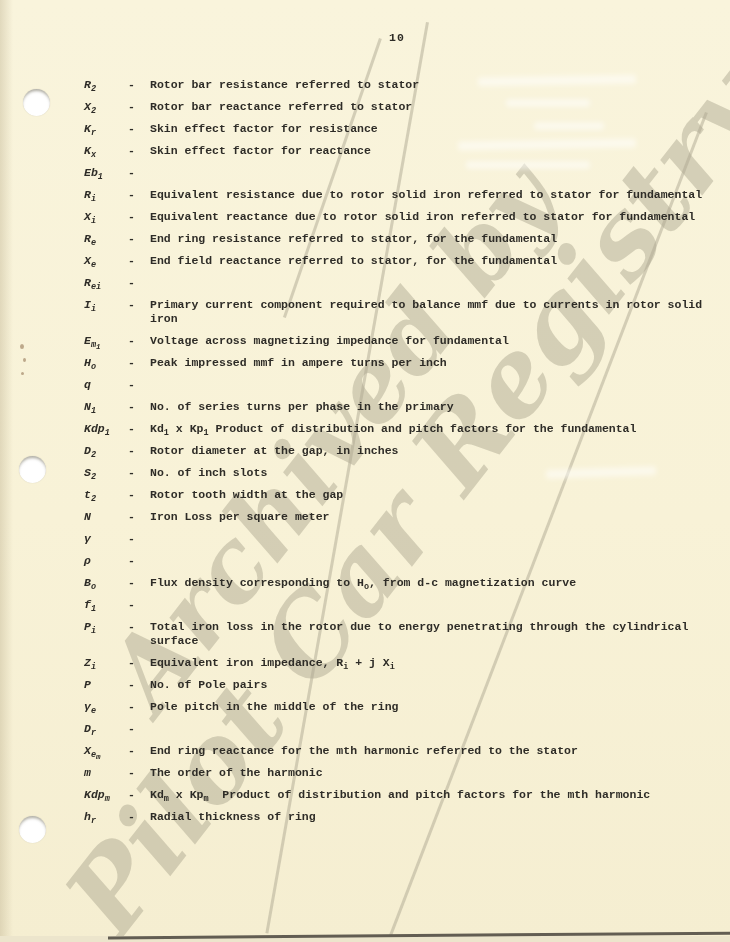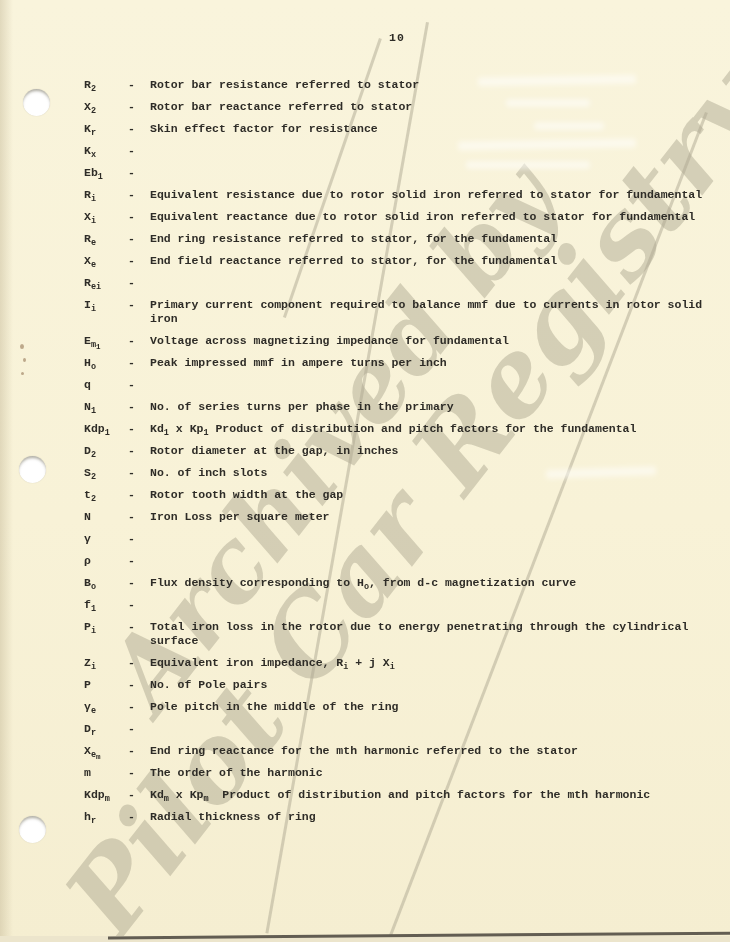--- a/index.html
+++ b/index.html
@@ -35,21 +35,21 @@
   .stroke2{left:705px;top:112px;height:890px;transform-origin:top left;transform:rotate(21deg);}
   .stroke3{left:379px;top:38px;height:295px;transform-origin:top left;transform:rotate(19deg);}
   
   .smudge{position:absolute;background:rgba(255,255,255,.5);filter:blur(2.5px);z-index:1;border-radius:3px;}
   
   .content{position:absolute;left:0;top:0;width:730px;z-index:3;color:#2e2c27;font-weight:700;}
   .page-number{position:absolute;left:64px;top:31px;width:666px;text-align:center;
     font-size:11.5px;letter-spacing:1px;}
   .deflist{position:absolute;left:84px;top:78px;width:640px;}
   .row{display:flex;align-items:flex-start;margin-bottom:8px;}
-  .sym{flex:0 0 44px;font-size:11.5px;line-height:14px;white-space:nowrap;}
+  .sym{flex:0 0 44px;font-size:11.5px;line-height:14px;white-space:nowrap;font-style:italic;}
   .dash{flex:0 0 22px;font-size:11.5px;line-height:14px;}
   .desc{width:570px;font-size:11.5px;line-height:14px;white-space:pre-wrap;}
   sub{font-size:8.5px;line-height:0;position:relative;top:3px;vertical-align:baseline;}
   sub sub{font-size:7.5px;top:2px;}
 </style>
 </head>
 <body>
 
 <div class="page">
 
@@ -82,20 +82,21 @@
           <span class="desc">Rotor bar reactance referred to stator</span>
         </div>
         <div class="row">
           <span class="sym">K<sub>r</sub></span>
           <span class="dash">-</span>
           <span class="desc">Skin effect factor for resistance</span>
         </div>
         <div class="row">
           <span class="sym">K<sub>x</sub></span>
           <span class="dash">-</span>
+          <span class="desc">Skin effect factor for reactance</span>
         </div>
         <div class="row">
           <span class="sym">Eb<sub>1</sub></span>
           <span class="dash">-</span>
         </div>
         <div class="row">
           <span class="sym">R<sub>i</sub></span>
           <span class="dash">-</span>
           <span class="desc">Equivalent resistance due to rotor solid iron referred to stator for fundamental</span>
         </div>

